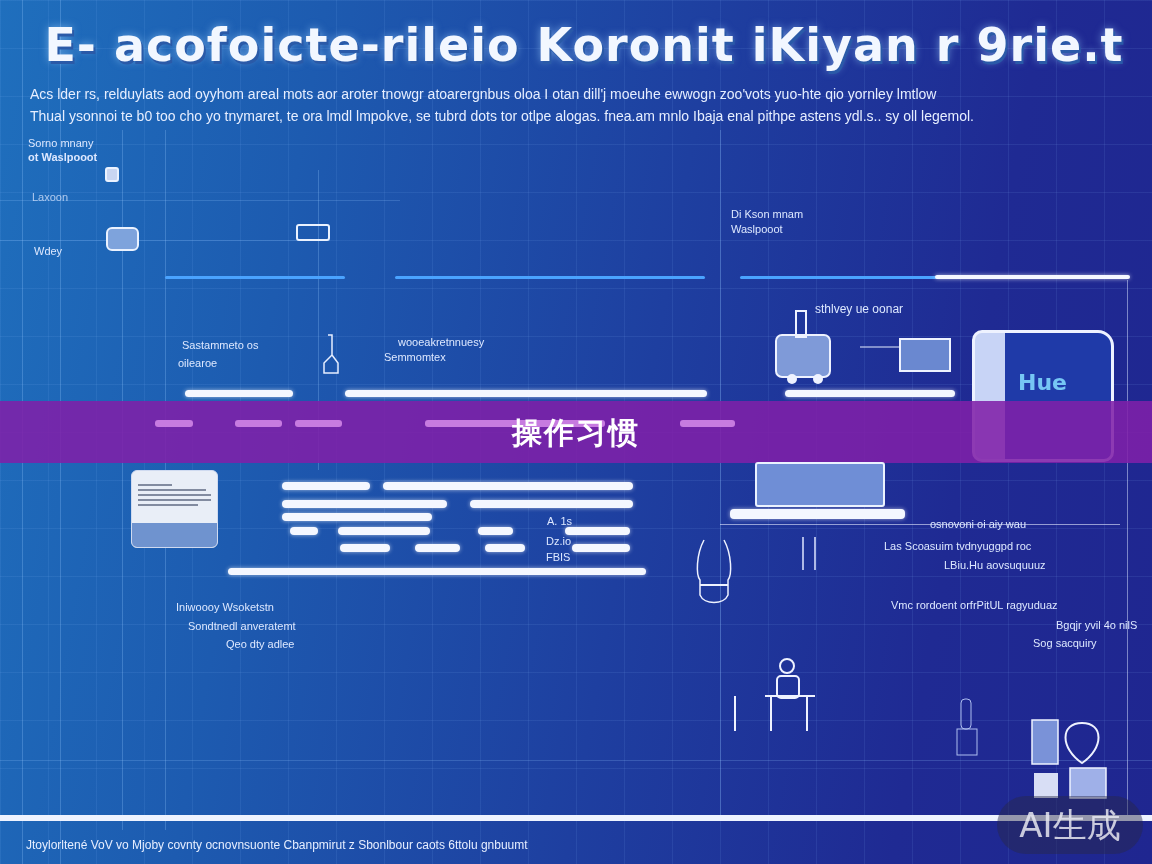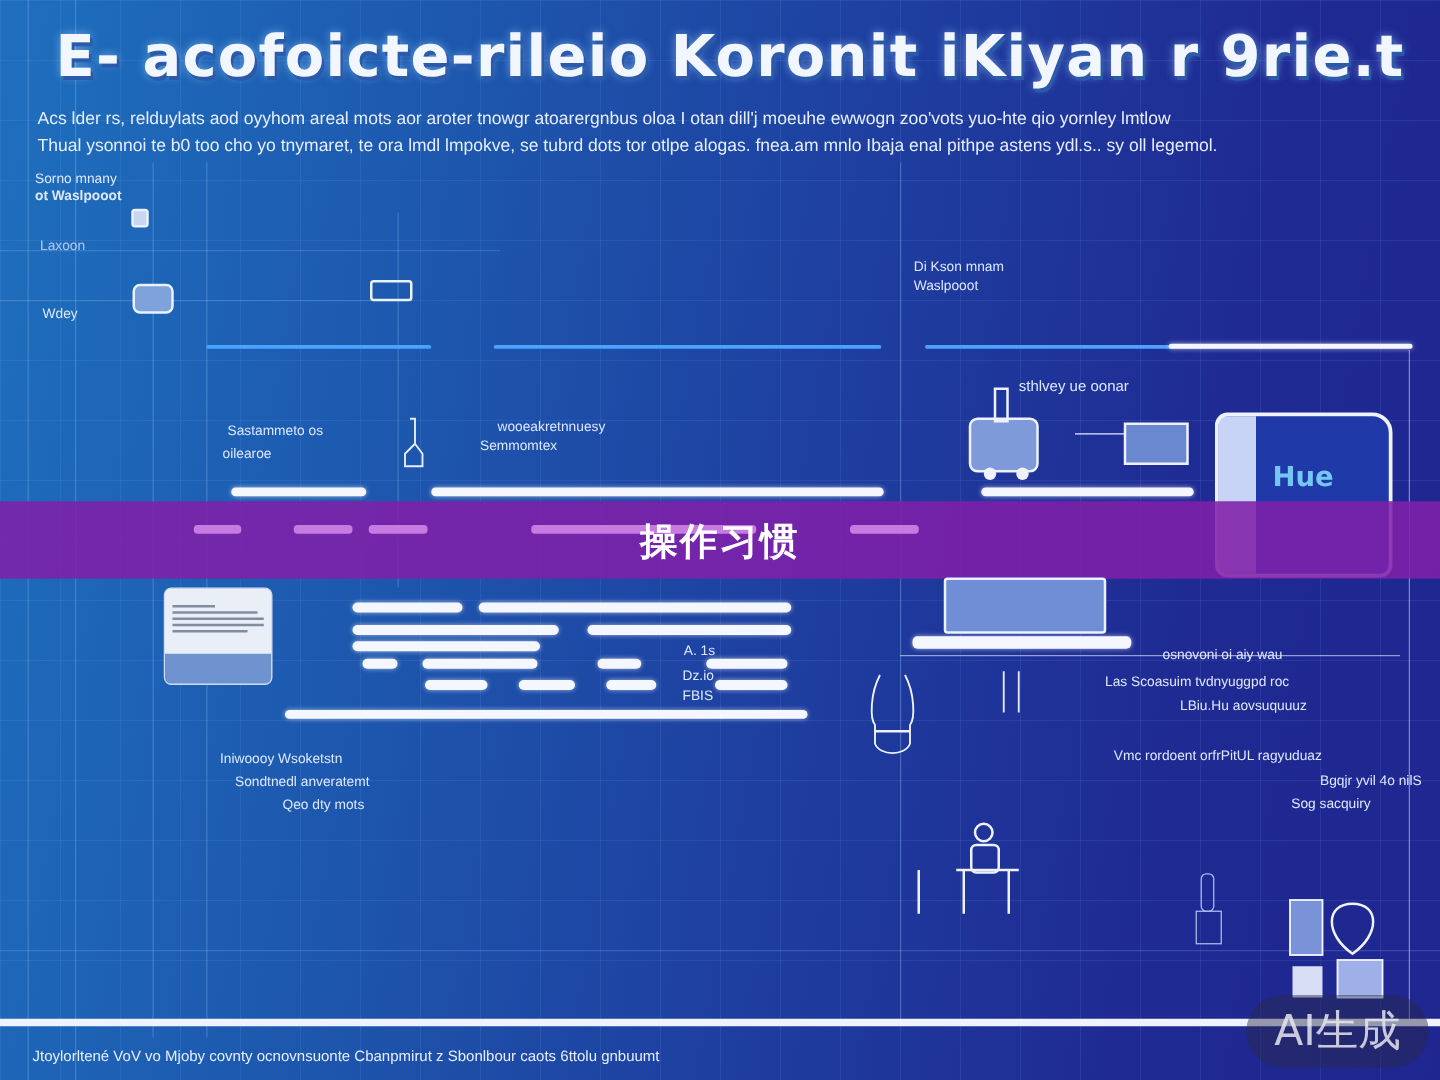--- a/index.html
+++ b/index.html
@@ -201,21 +201,21 @@
 
 <div class="small-label" style="left:930px;top:517px;">osnovoni oi aiy wau</div>
 <div class="small-label" style="left:884px;top:539px;">Las Scoasuim tvdnyuggpd roc</div>
 <div class="small-label" style="left:896px;top:558px;margin-left:48px;">LBiu.Hu aovsuquuuz</div>
 <div class="small-label" style="left:891px;top:598px;">Vmc rordoent orfrPitUL ragyuduaz</div>
 <div class="small-label" style="left:1008px;top:618px;padding-left:48px;">Bgqjr yvil 4o nilS</div>
 <div class="small-label" style="left:1033px;top:636px;">Sog sacquiry</div>
 
 <div class="small-label" style="left:176px;top:600px;">Iniwoooy Wsoketstn</div>
 <div class="small-label" style="left:188px;top:619px;">Sondtnedl anveratemt</div>
-<div class="small-label" style="left:226px;top:637px;">Qeo dty mots</div>
+<div class="small-label" style="left:226px;top:637px;">Qeo dty adlee</div>
 
 <svg class="sketch" style="left:725px;top:656px;" width="100" height="85">
   <circle cx="62" cy="10" r="7" fill="none" stroke="#eef2ff" stroke-width="2"></circle>
   <rect x="52" y="20" width="22" height="22" rx="4" fill="none" stroke="#eef2ff" stroke-width="2"></rect>
   <path d="M40 40 L90 40 M46 40 L46 75 M82 40 L82 75" stroke="#eef2ff" stroke-width="2" fill="none"></path>
   <line x1="10" y1="40" x2="10" y2="75" stroke="#eef2ff" stroke-width="2"></line>
 </svg>
 <svg class="sketch" style="left:953px;top:697px;" width="30" height="65">
   <rect x="8" y="2" width="10" height="30" rx="4" fill="none" stroke="#aebef0"></rect>
   <rect x="4" y="32" width="20" height="26" fill="none" stroke="#aebef0"></rect>

